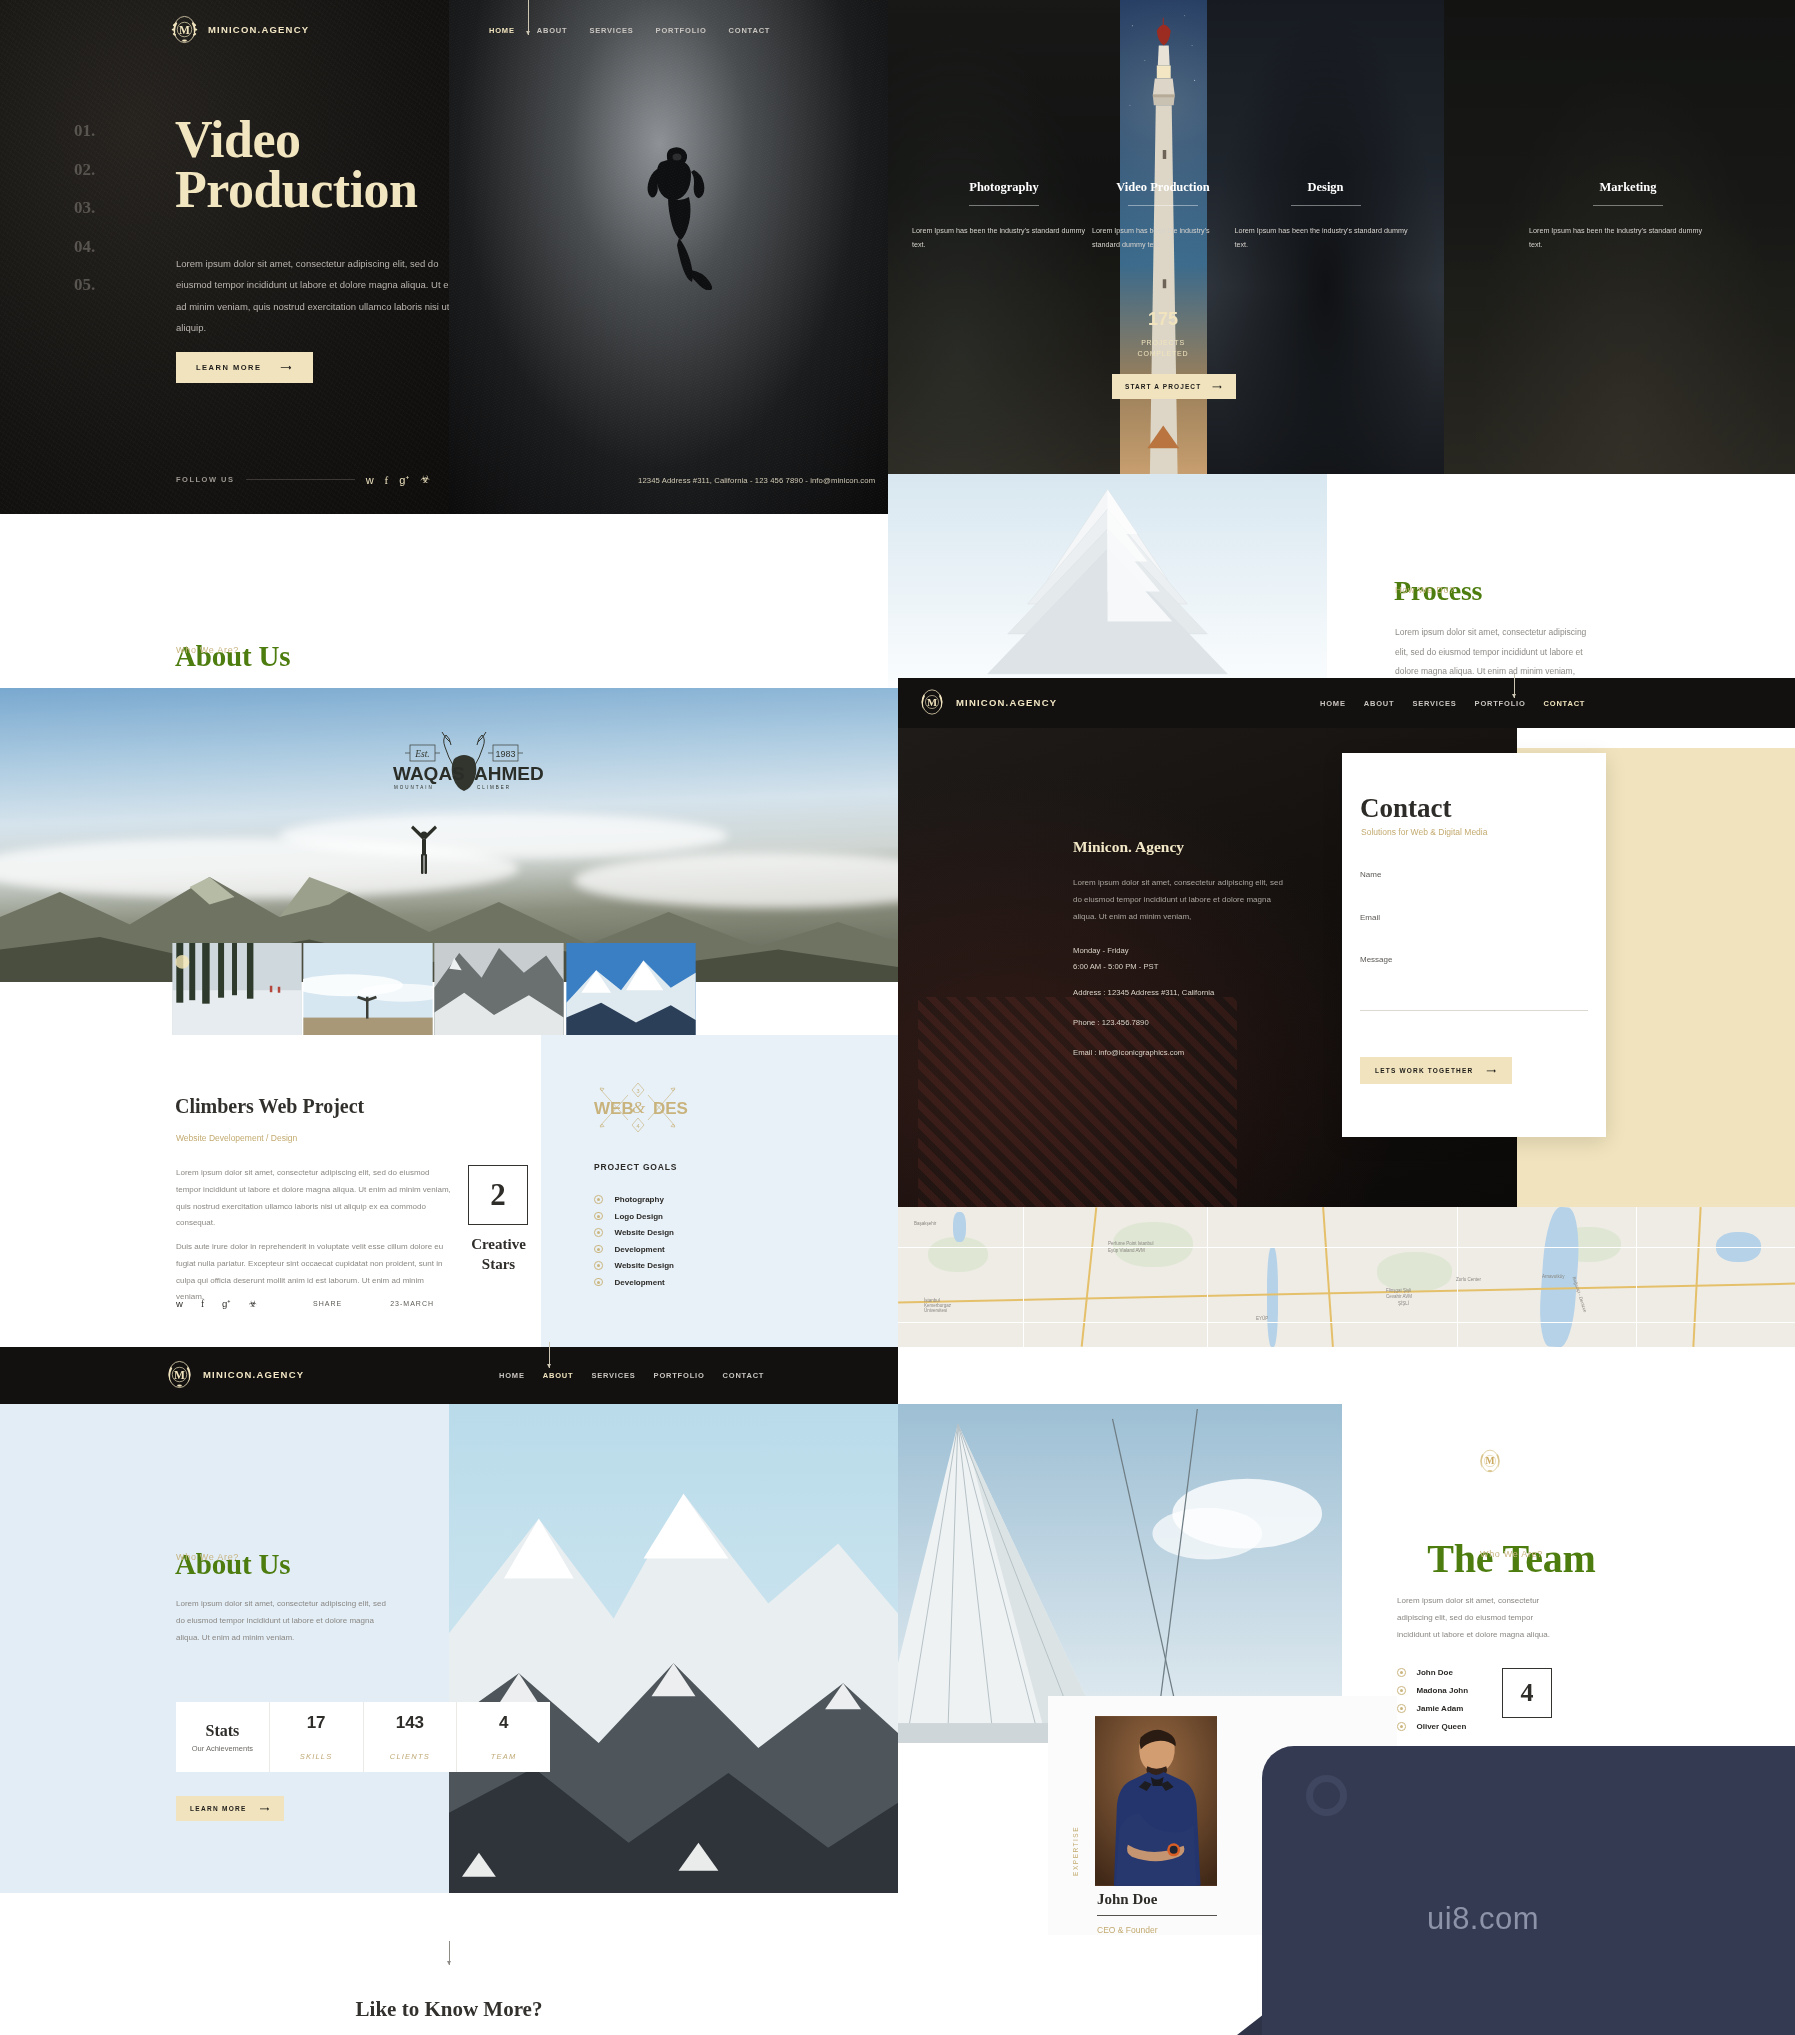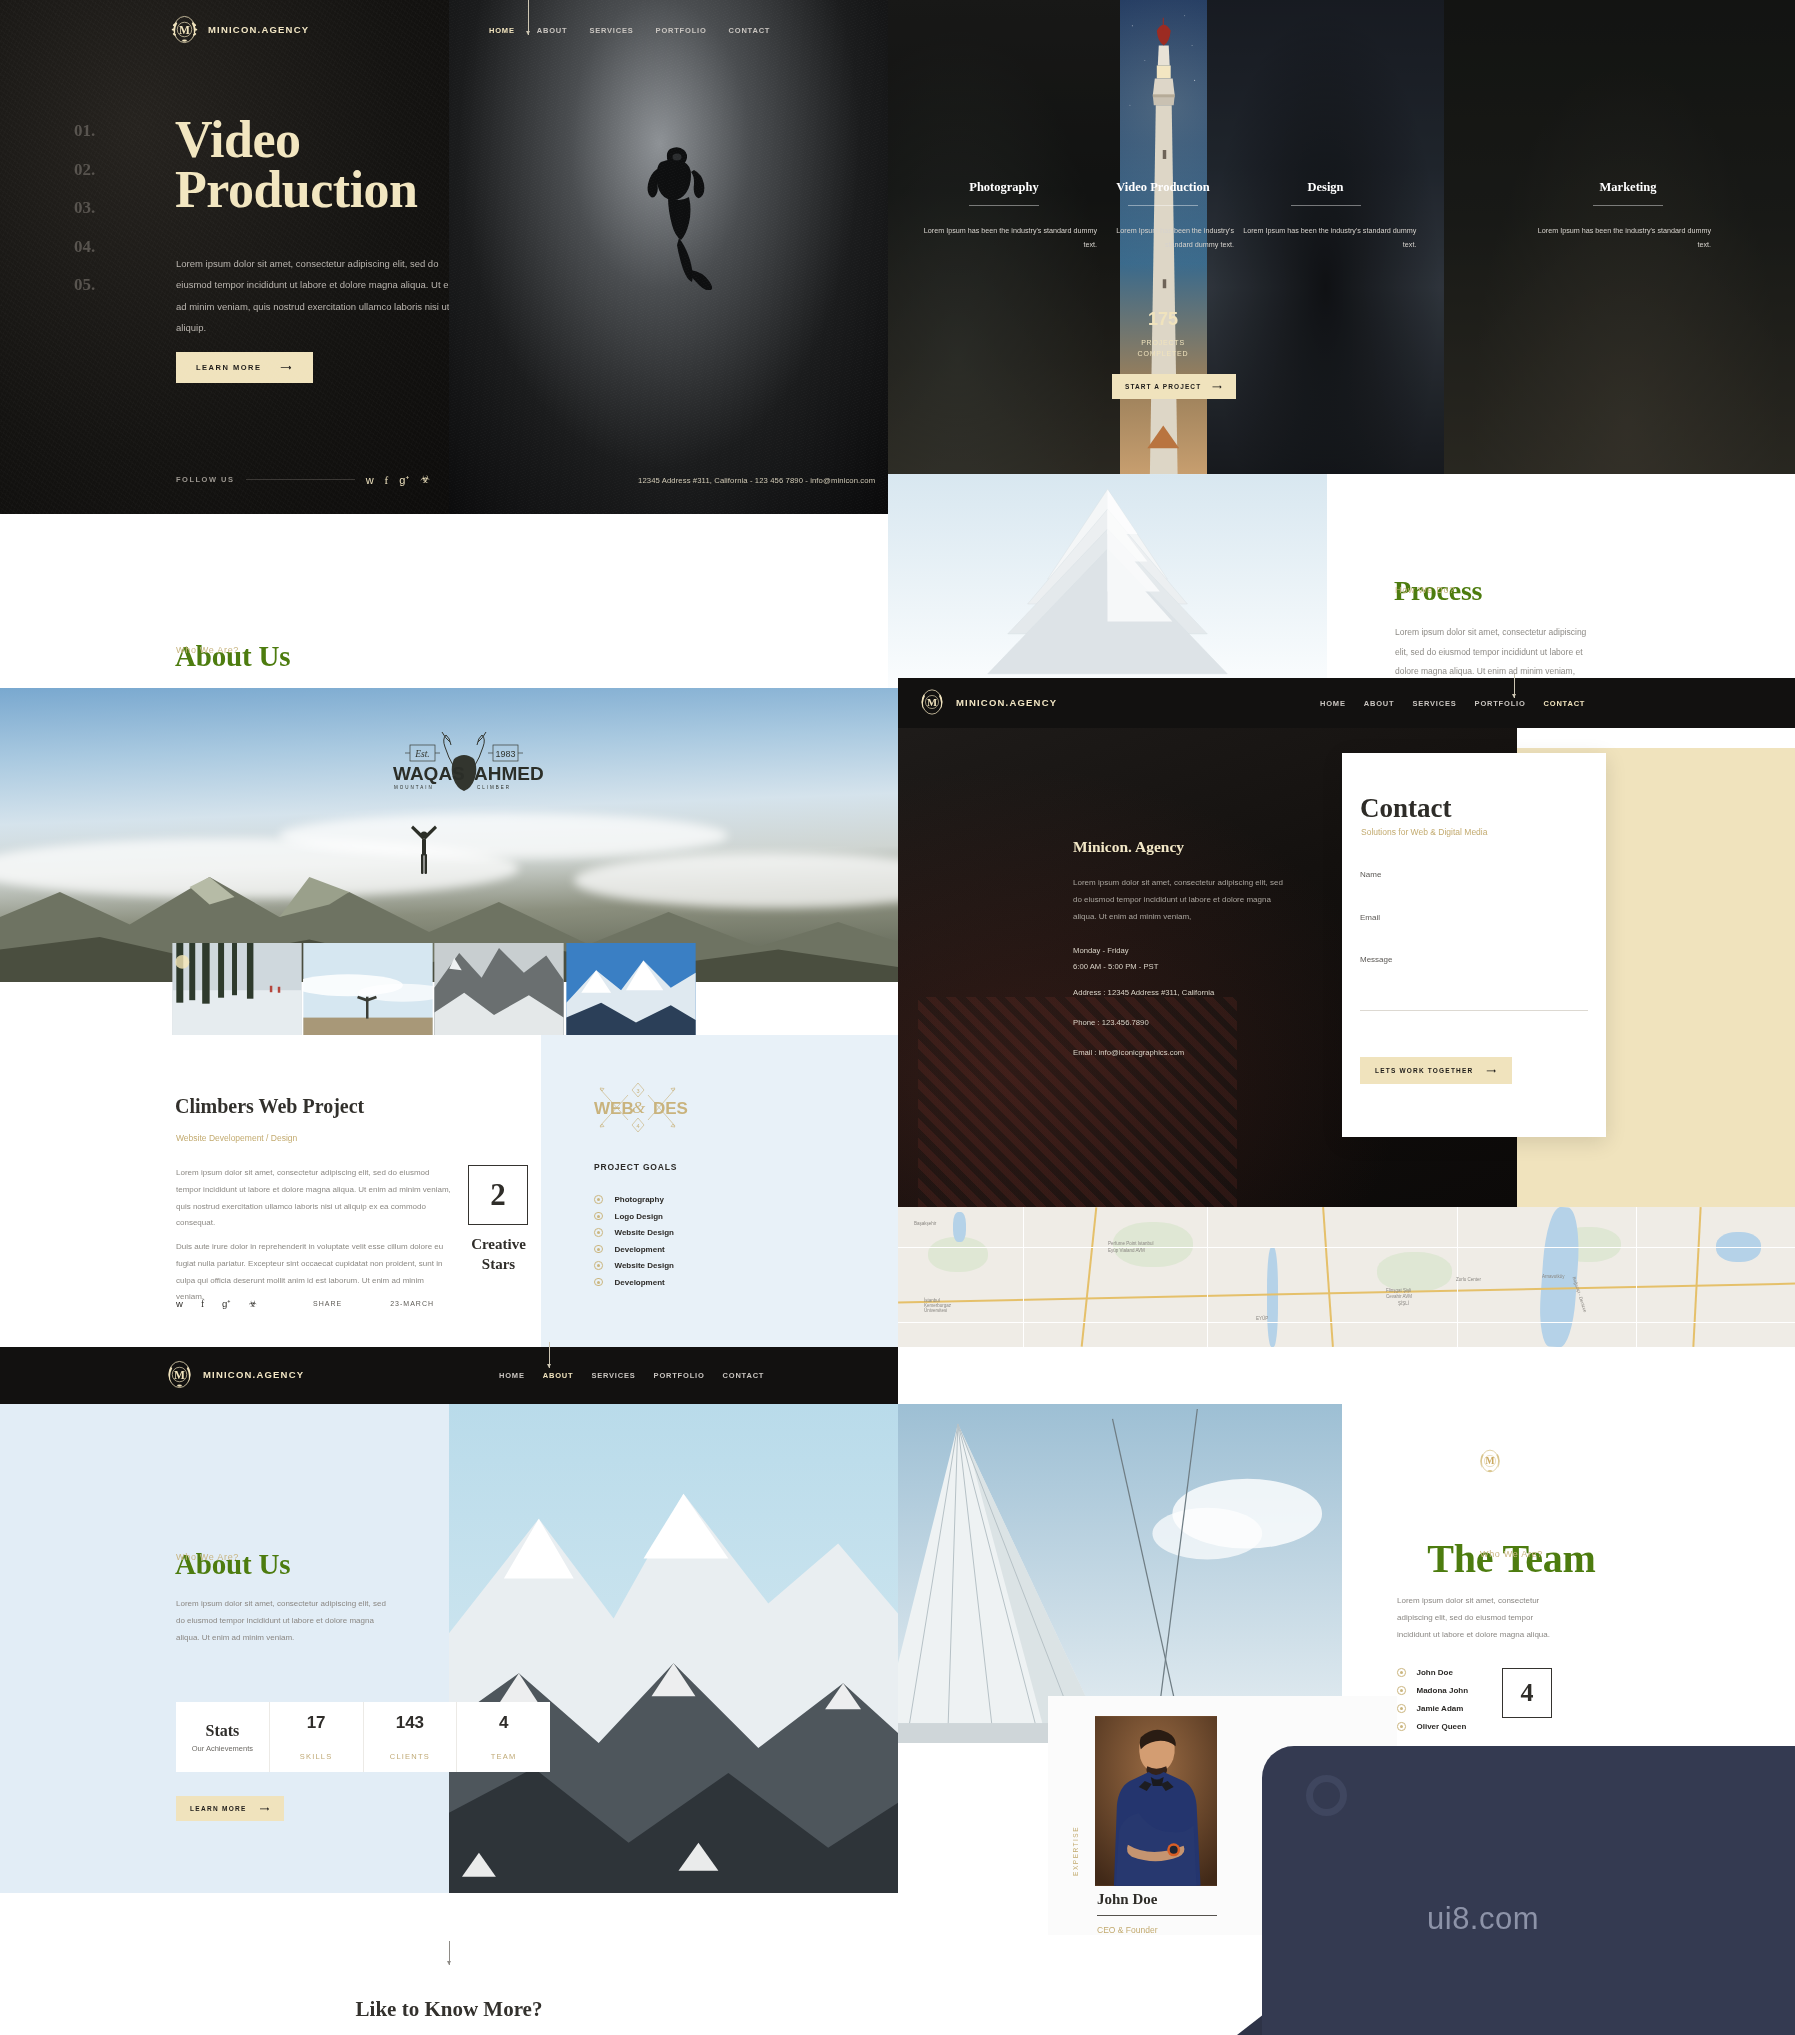--- a/index.html
+++ b/index.html
@@ -57,21 +57,21 @@
   .topnav a.act { color:#f0e3bd; }
   .nav-arrow { width:0.5px; height:35px; background:#cdc6b3; position:relative; }
   .nav-arrow::after{ content:""; position:absolute; left:-2px; bottom:0; border-left:2.2px solid transparent; border-right:2.2px solid transparent; border-top:4px solid #cdc6b3;}
   .hero-contact { color:#cfc8b4; font-size:7.7px; letter-spacing:0.1px; }
 
   
   .svc { position:absolute; top:0; height:479px; overflow:hidden; }
   .svc .tint { position:absolute; inset:0; }
   .svc-title { font-family:"Liberation Serif",serif; color:#fff; font-size:12.5px; font-weight:700; text-align:center; }
   .svc-rule { width:70px; height:0.5px; background:rgba(255,255,255,.42); margin:10px auto 0; }
-  .svc-desc { color:#d7d3cd; font-size:7.2px; line-height:1.9; text-align:right; }
+  .svc-desc { color:#d7d3cd; font-size:7.2px; line-height:1.9; text-align:left; }
   .svc-num { color:#f0e3bd; font-size:18px; font-weight:700; text-align:center; font-family:"Liberation Sans",sans-serif;}
   .svc-num-lbl { color:#f0e3bd; font-size:7px; letter-spacing:0.8px; text-align:center; line-height:1.7; }
 
   
   #about1 { left:0; top:514px; width:449px; height:175px; background:#fff; }
   .h-big { font-family:"Liberation Serif",serif; font-weight:700; color:#4d7c0f; letter-spacing:-0.2px;margin-top:31px; }
   .h-sub { color:#c8b581; font-size:9px; letter-spacing:0.7px; }
 
   
   #process { left:888px; top:474px; width:908px; height:215px; background:#fff; }
@@ -130,21 +130,21 @@
   #nav3 { left:0; top:1347px; width:898px; height:57px; background:#121110; }
 
   
   #about2 { left:0; top:1404px; width:449px; height:489px; background:#e2edf6; }
   #about2-photo { left:449px; top:1404px; width:449px; height:531px; overflow:hidden;
     background:linear-gradient(170deg,#bcd9e8 0%,#d9e8f0 30%,#9aa5ab 60%,#4e555b 100%); }
   .statbar { background:#fff; display:flex; height:70px; }
   .statcell { flex:1; display:flex; flex-direction:column; align-items:center; justify-content:center; border-right:0.5px solid #eceae6; }
   .statcell:last-child{ border-right:none; }
   .statnum { font-size:17px; font-weight:700; color:#2f2d2a; }
-  .statlbl { color:#c0aa77; font-size:7.5px; letter-spacing:1.2px; margin-top:19px; }
+  .statlbl { color:#c0aa77; font-size:7.5px; letter-spacing:1.2px; margin-top:19px;font-style:italic; }
   .stats-word { font-family:"Liberation Serif",serif; font-weight:700; font-size:16px; color:#2f2d2a; }
   .stats-sub { color:#6e6b66; font-size:7.5px; margin-top:4px; }
 
   
   #team-photo { left:898px; top:1404px; width:444px; height:339px; overflow:hidden;
     background:linear-gradient(140deg,#cfd6d3 0%,#e7ecea 35%,#b9c6cc 60%,#8ea6b5 100%); }
   #team { left:1342px; top:1404px; width:454px; height:309px; background:#fff; }
   .teamlist-li { display:flex; align-items:center; gap:11px; color:#2c2a27; font-size:8px; font-weight:700; }
 
   

